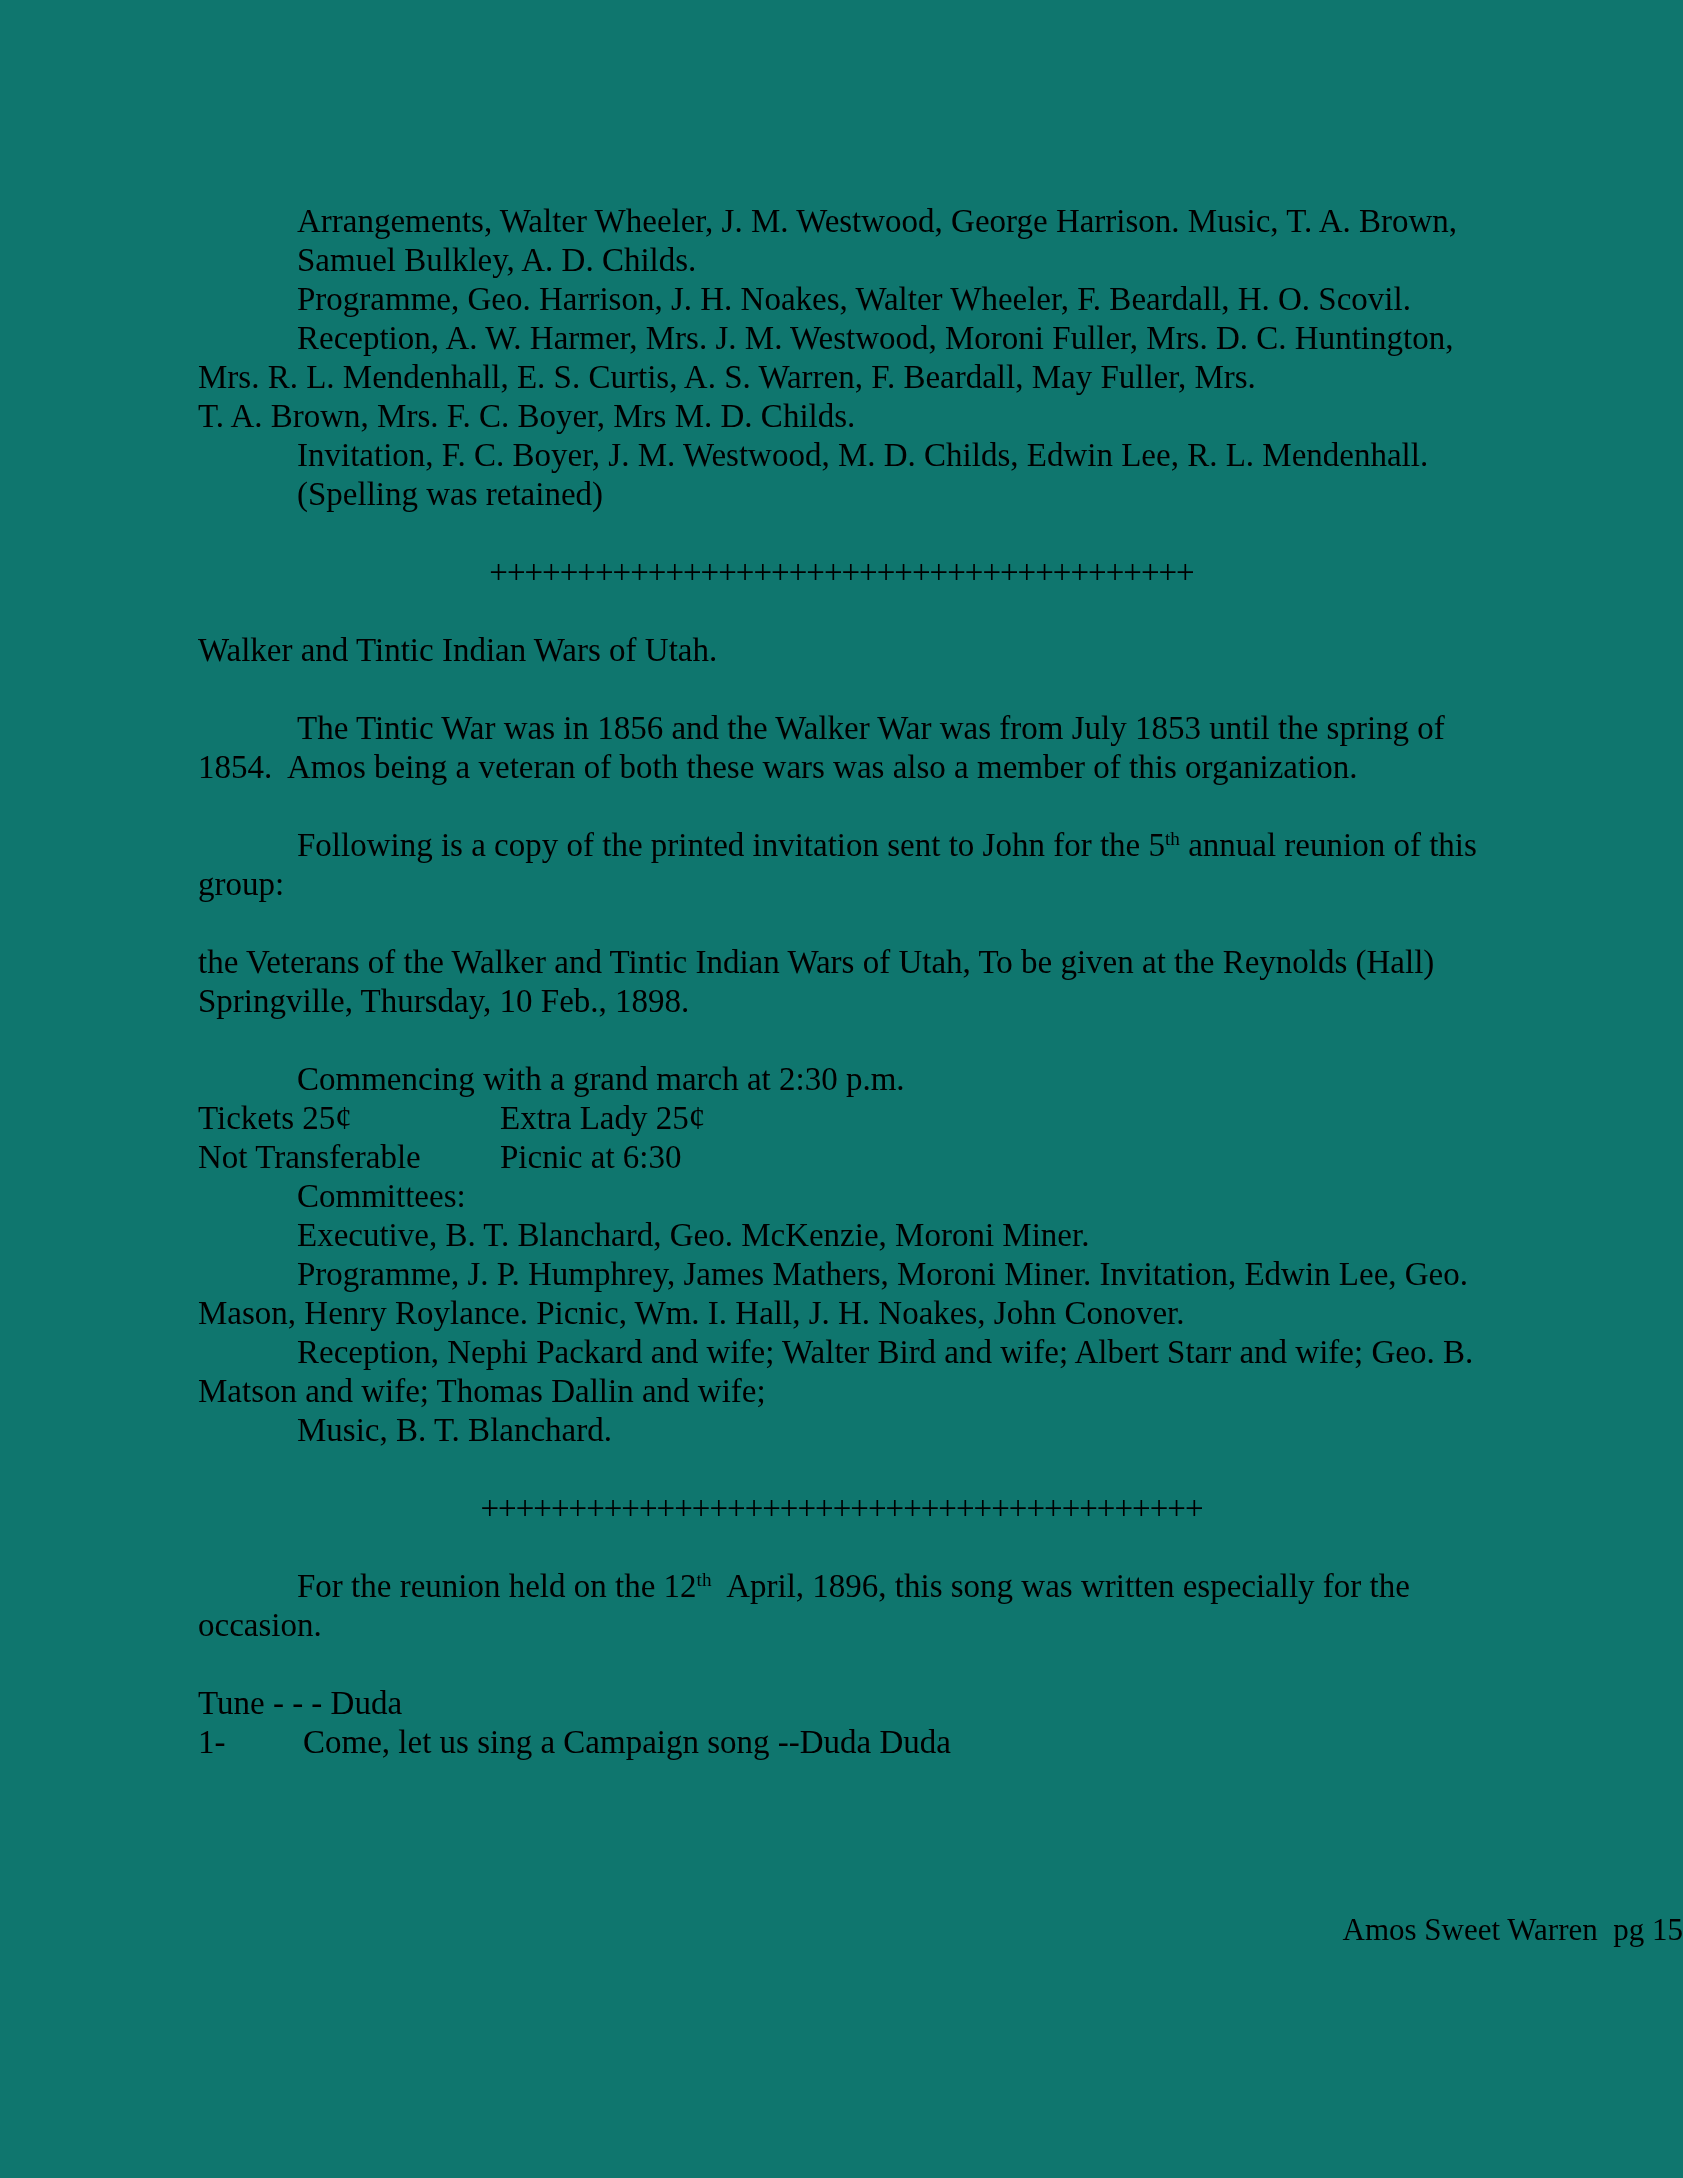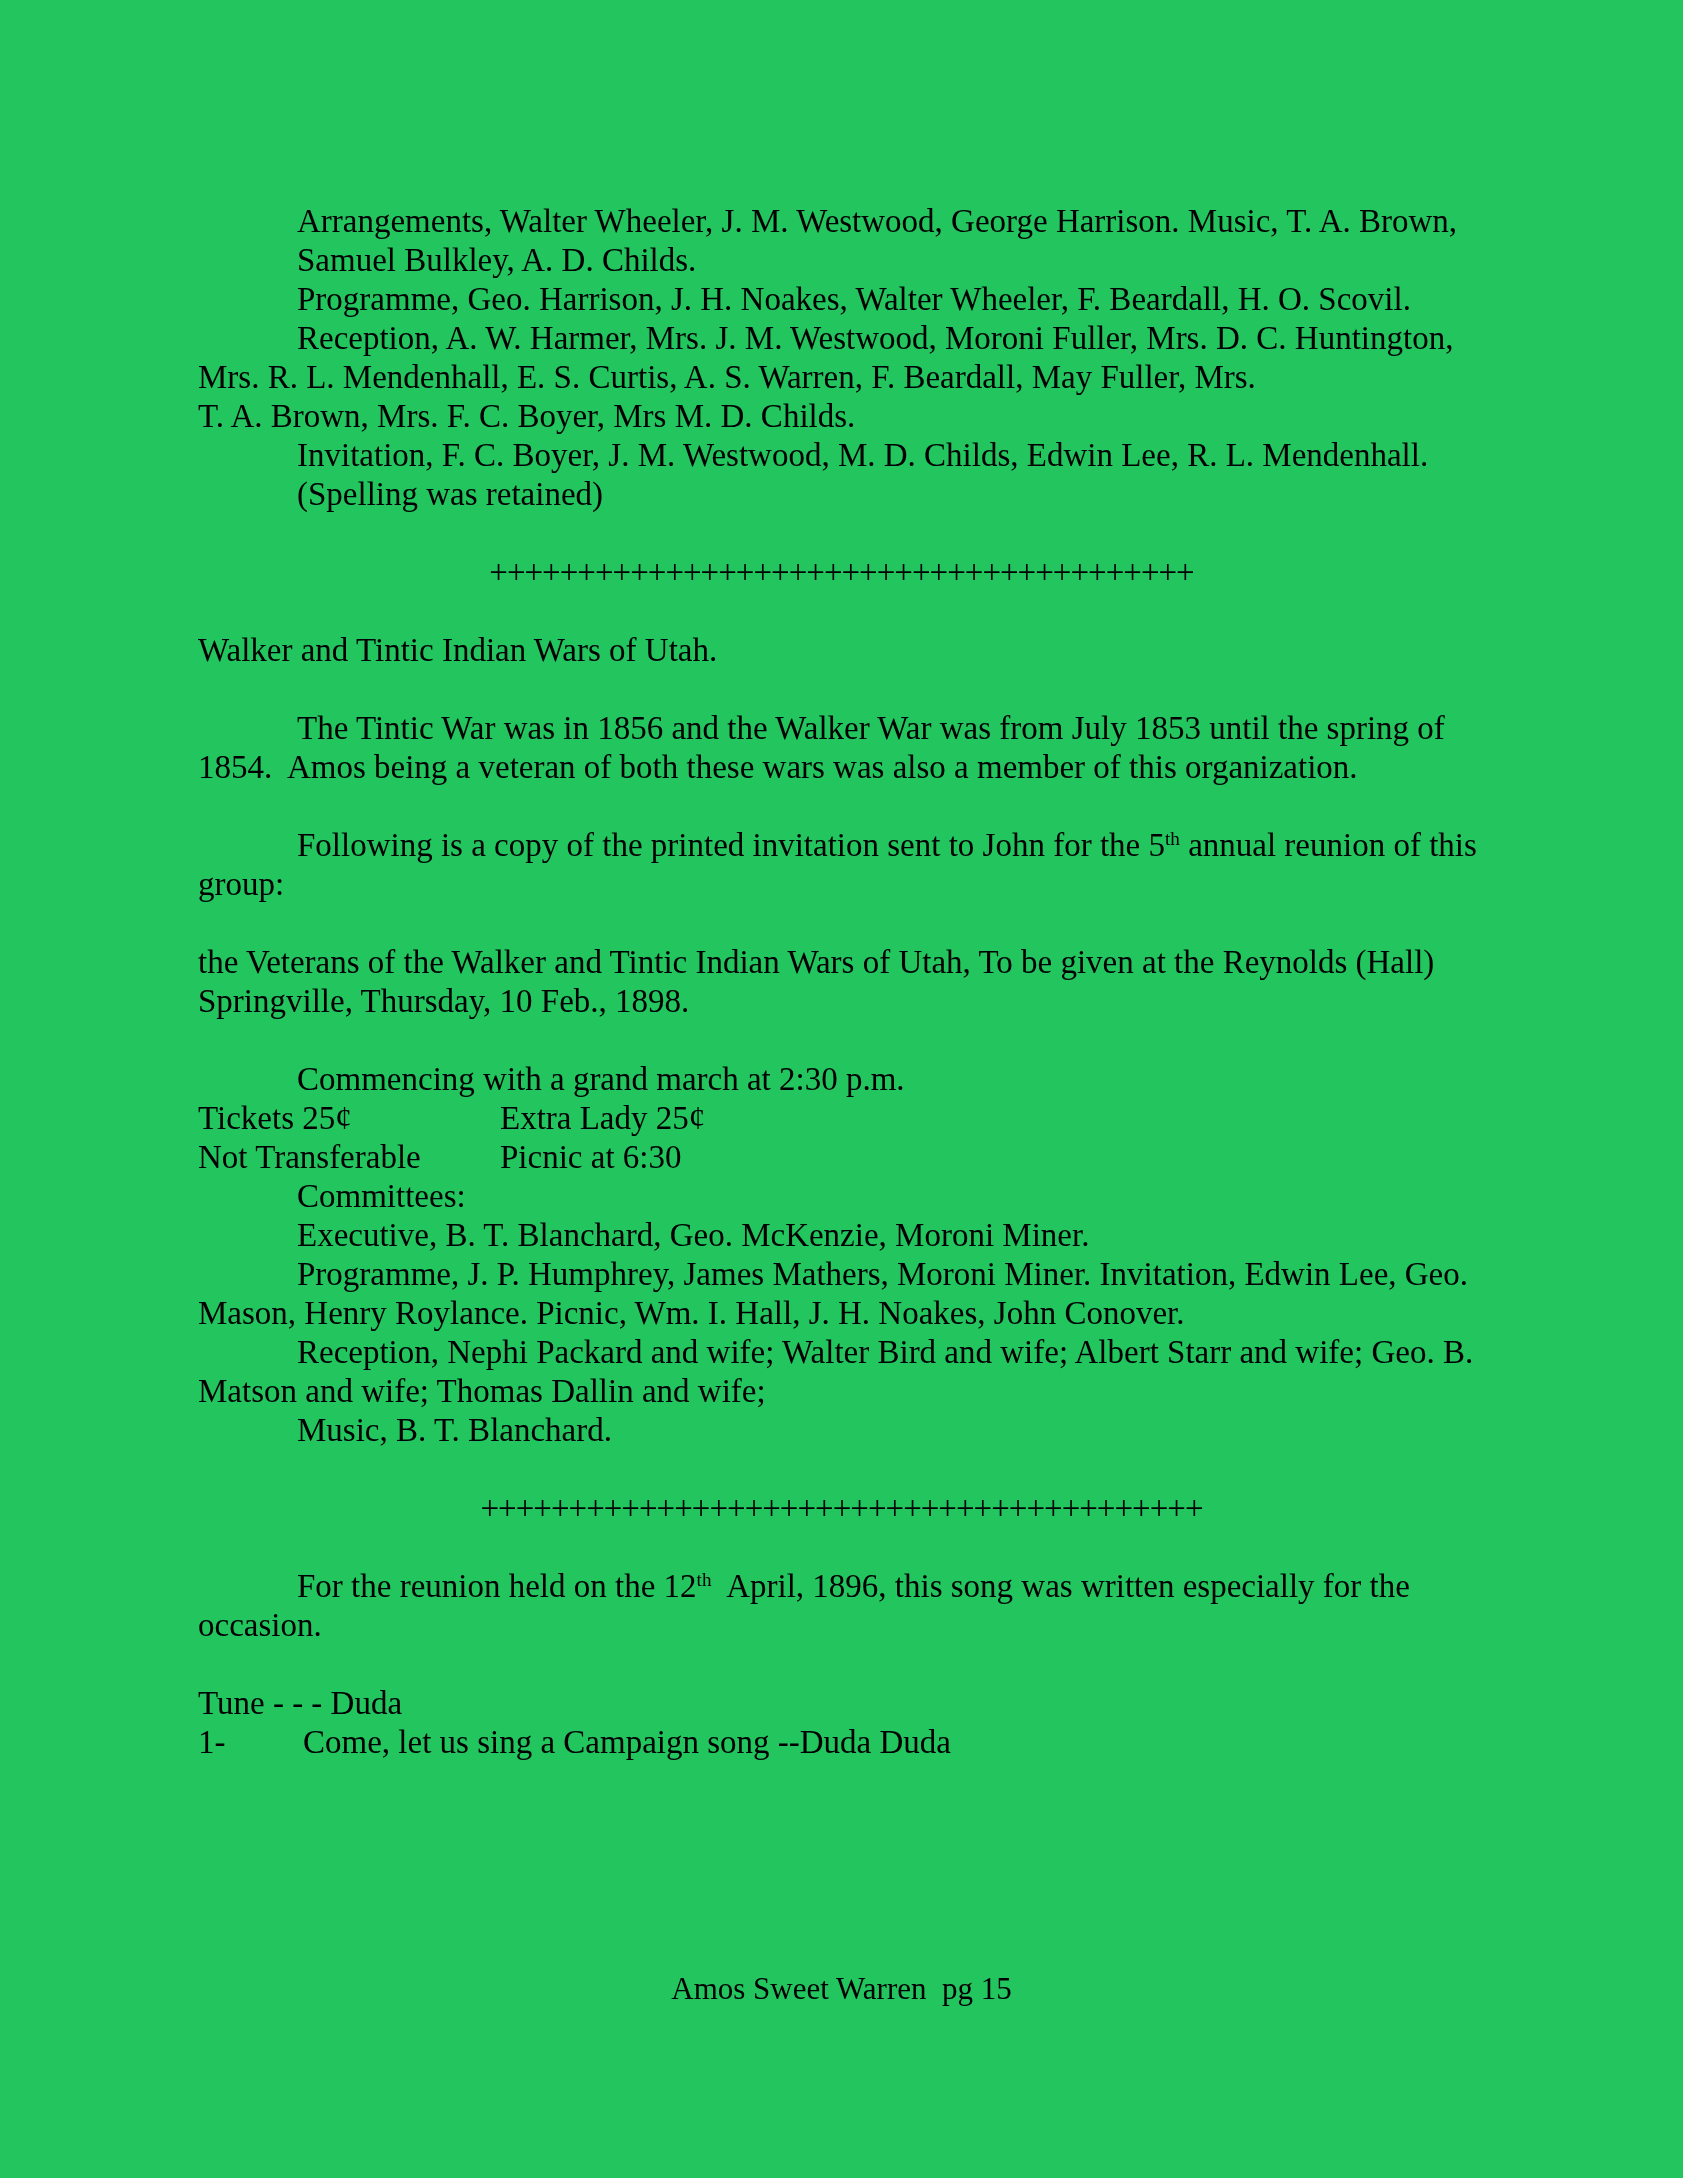--- a/index.html
+++ b/index.html
@@ -1,20 +1,20 @@
 <!DOCTYPE html>
 <html><head>
 <meta charset="utf-8">
 <style>
   html, body { margin: 0; padding: 0; background: #ffffff; }
   .page {
     position: relative;
     width: 1683px;
     height: 2178px;
-    background: #22c55e;
+    background: #0f766e;
     color: #000000;
     font-family: "Liberation Serif", "DejaVu Serif", serif;
     font-size: 33px;
     overflow: hidden;
   }
   .doc-body {
     position: absolute;
     top: 202px;
     left: 198px;
     right: 198px;
@@ -32,24 +32,24 @@
   .center { text-align: center; letter-spacing: -1px; }
   sup {
     font-size: 0.58em;
     vertical-align: baseline;
     position: relative;
     top: -0.55em;
     white-space: pre;
   }
   .footer {
     position: absolute;
-    top: 1971px;
+    top: 1912px;
     left: 0;
     right: 0;
-    text-align: center;
+    text-align: right;
     font-size: 31px;
     white-space: pre;
   }
 </style>
 </head>
 <body>
 
 <div class="page">
   <div class="doc-body">
       <div class="line ind1"><span>Arrangements, Walter Wheeler, J. M. Westwood, George Harrison. Music, T. A. Brown,</span></div>

